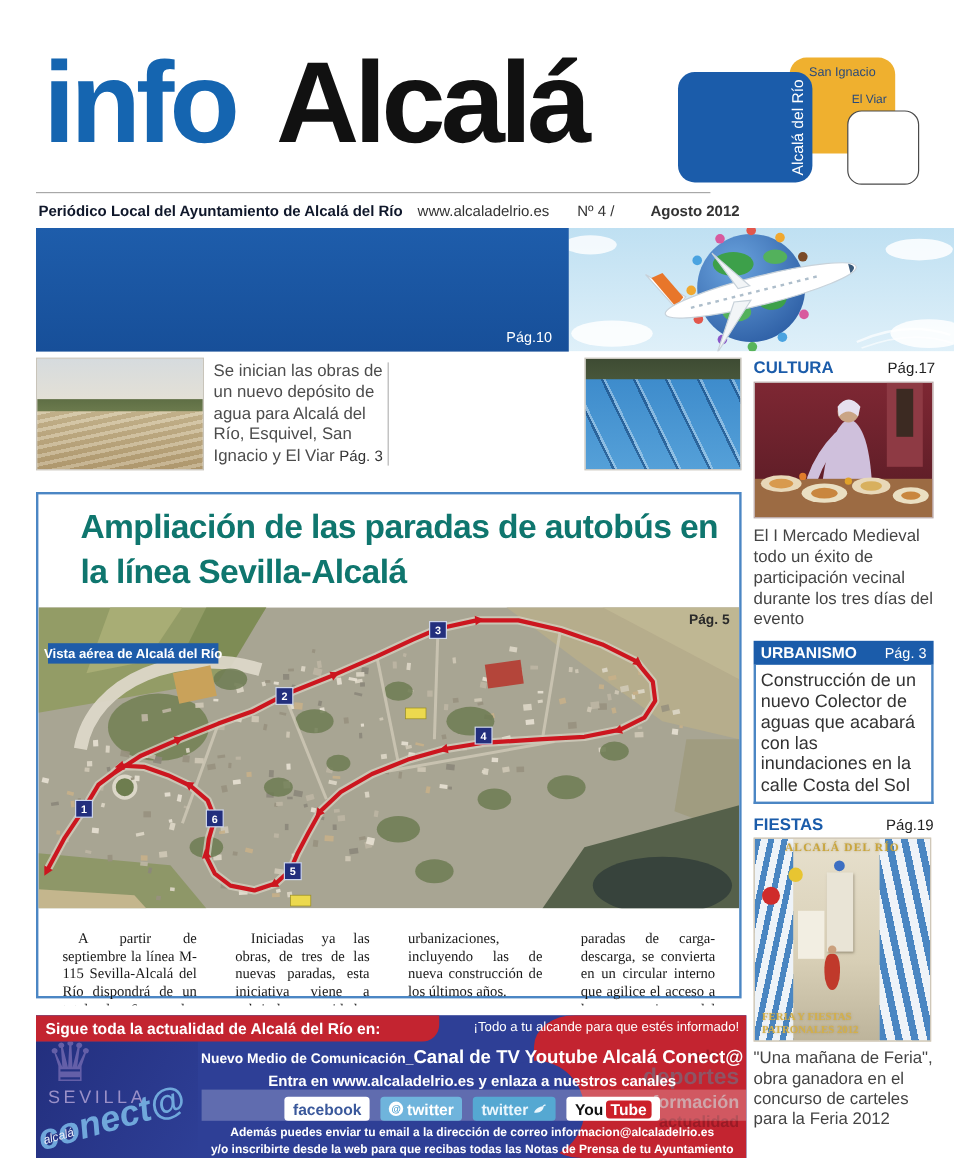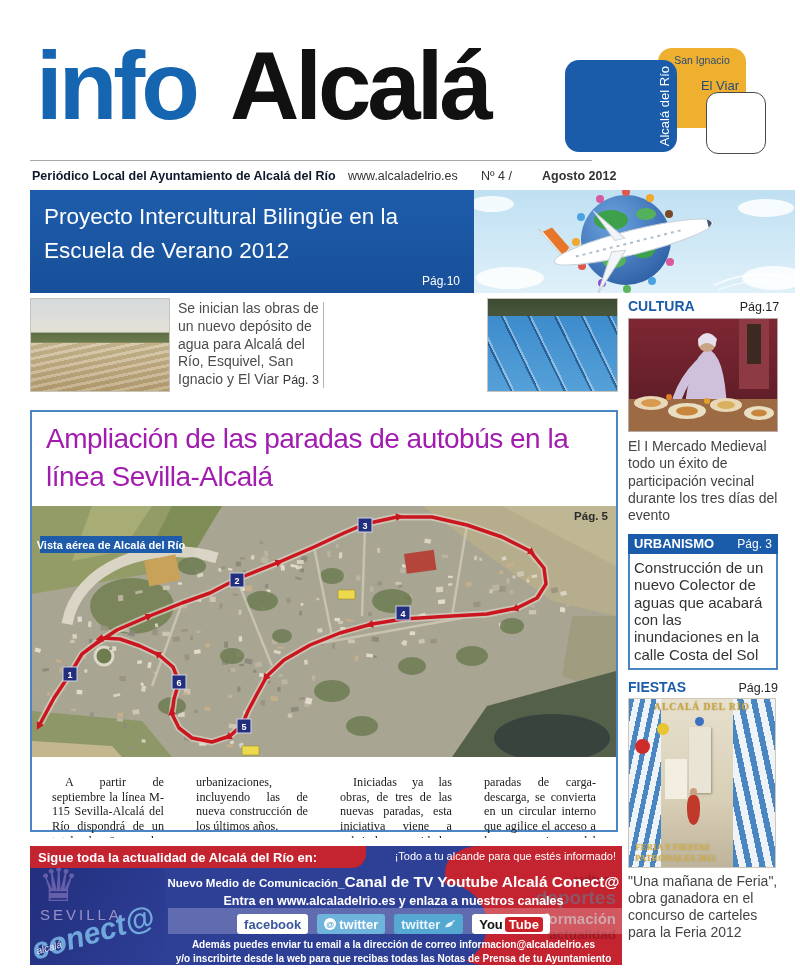--- a/index.html
+++ b/index.html
@@ -7,21 +7,21 @@
         font-family:"Liberation Sans",sans-serif;color:#222;}
   .abs{position:absolute;}
 
   
   .masthead-title{left:36px;top:38px;font-weight:bold;font-size:96px;line-height:1;letter-spacing:-4px;white-space:nowrap;}
   .masthead-title .t-info{color:#1565b0;margin-right:34px;}
   .masthead-title .t-alcala{color:#111;}
   .logo-yellow{left:658px;top:48px;width:88px;height:80px;background:#efb02f;border-radius:14px;z-index:3;}
   .logo-yellow .y-top{position:absolute;top:6px;left:0;width:100%;text-align:center;font-size:10.5px;color:#2a4a7a;}
   .logo-yellow .y-vert{position:absolute;left:4px;bottom:5px;writing-mode:vertical-rl;transform:rotate(180deg);font-size:10.5px;color:#2a4a7a;}
-  .logo-yellow .y-right{position:absolute;right:7px;top:30px;font-size:13px;color:#2a4a7a;}
+  .logo-yellow .y-right{position:absolute;right:7px;top:30px;font-size:10px;color:#2a4a7a;}
   .logo-blue{left:565px;top:60px;width:112px;height:92px;background:#1b5caa;border-radius:14px;z-index:4;
              display:flex;justify-content:flex-end;align-items:center;}
   .logo-blue span{writing-mode:vertical-rl;transform:rotate(180deg);color:#fff;font-size:13px;margin-right:5px;}
   .logo-white{left:706px;top:92px;width:58px;height:60px;background:#fff;border:1.5px solid #4a4a4a;border-radius:12px;z-index:5;}
   .meta-rule{left:30px;top:160px;width:562px;border-top:1px solid #a8a8a8;}
   .meta-row{top:169px;font-size:12.5px;}
   .m-sub{left:32px;color:#0f172a;font-weight:bold;}
   .m-web{left:348px;color:#333;}
   .m-issue{left:481px;color:#333;}
   .m-date{left:542px;color:#333;font-weight:bold;}
@@ -73,21 +73,21 @@
   .poster .ball-yel{position:absolute;left:28px;top:24px;width:12px;height:12px;border-radius:50%;background:#e8c531;}
   .poster .ball-blu{position:absolute;left:66px;top:18px;width:9px;height:9px;border-radius:50%;background:#3d6fc2;}
   .poster .dancer{position:absolute;left:58px;top:96px;width:13px;height:30px;background:#c0392b;border-radius:45% 45% 60% 60%;}
   .poster .dancer::before{content:"";position:absolute;left:3px;top:-7px;width:7px;height:7px;border-radius:50%;background:#caa07e;}
   .poster .p-sub{position:absolute;left:6px;bottom:3px;width:92px;font-family:"Liberation Serif",serif;
      font-weight:bold;font-size:9px;line-height:1.25;color:#d4b04a;text-shadow:0 0 2px rgba(120,90,20,.35);}
   .fiestas-cap{margin-top:5px;font-size:14px;line-height:1.2;color:#444;}
 
   
   .article-box{left:30px;top:410px;width:588px;height:422px;border:2px solid #4b86c4;box-sizing:border-box;background:#fff;}
-  .headline{height:86px;padding:8px 14px 0;font-size:28px;font-weight:normal;line-height:1.34;letter-spacing:-.5px;color:#a21caf;overflow:hidden;}
+  .headline{height:86px;padding:8px 14px 0;font-size:28px;font-weight:bold;line-height:1.34;letter-spacing:-.5px;color:#0f766e;overflow:hidden;margin-left:21px;}
   .map-wrap{width:584px;height:251px;overflow:hidden;}
   .columns{display:flex;gap:8px;padding:6px 8px 0;height:75px;overflow:hidden;}
   .columns .col{flex:1;font-family:"Liberation Serif",serif;font-size:12.2px;line-height:1.2;text-align:justify;color:#1a1a1a;}
   .columns p{margin:12px;}
   .columns p.ind{text-indent:13px;}
 
   
   .footer{left:30px;top:846px;width:592px;height:119px;background:#2e3f96;overflow:hidden;}
   .f-strip-left{position:absolute;left:0;top:0;width:336px;height:22px;background:#c32430;border-radius:0 0 14px 0;
      display:flex;align-items:center;padding-left:8px;box-sizing:border-box;color:#fff;font-weight:bold;font-size:13px;z-index:4;}
@@ -135,21 +135,20 @@
   </div>
   <div class="abs logo-white"></div>
 
   <div class="abs meta-rule"></div>
   <span class="abs meta-row m-sub">Periódico Local del Ayuntamiento de Alcalá del Río</span>
   <span class="abs meta-row m-web">www.alcaladelrio.es</span>
   <span class="abs meta-row m-issue">Nº 4 /</span>
   <span class="abs meta-row m-date">Agosto 2012</span>
 
   <div class="abs banner-blue">
-    <div class="bt">Proyecto Intercultural Bilingüe en la Escuela de Verano 2012</div>
     <div class="bp">Pág.10</div>
   </div>
   <div class="abs banner-illu">
     <svg width="321" height="103" viewBox="0 0 321 103">
       <defs>
         <linearGradient id="sky" x1="0" y1="0" x2="0" y2="1">
           <stop offset="0" stop-color="#bfe0f2"></stop>
             <stop offset="1" stop-color="#dff0f9"></stop>
         </linearGradient>
         <radialGradient id="globe" cx="0.35" cy="0.3" r="0.9">
@@ -539,25 +538,25 @@
           <rect x="8" y="30" width="142" height="17" fill="#1e5ca9"></rect>
           <text x="79" y="42.5" text-anchor="middle" font-size="11" font-weight="bold" fill="#ffffff" font-family="Liberation Sans, sans-serif">Vista aérea de Alcalá del Río</text>
           <text x="576" y="14" text-anchor="end" font-size="11.5" font-weight="bold" fill="#2a2a2a" font-family="Liberation Sans, sans-serif">Pág. 5</text>
         </svg>
     </div>
     <div class="columns" id="article-columns">
         <div class="col">
           <p class="ind">A partir de septiembre la línea M-115 Sevilla-Alcalá del Río dispondrá de un total de 6 paradas dentro del municipio.</p>
         </div>
         <div class="col">
+          <p class="ind">Iniciadas ya las obras, de tres de las nuevas paradas, esta iniciativa viene a cubrir las necesidades de las diferentes barriadas y</p>
+        </div>
+        <div class="col">
           <p>urbanizaciones, incluyendo las de nueva construcción de los últimos años.</p>
           <p class="ind">El nuevo recorrido logra que el autobús, con</p>
-        </div>
-        <div class="col">
-          <p class="ind">Iniciadas ya las obras, de tres de las nuevas paradas, esta iniciativa viene a cubrir las necesidades de las diferentes barriadas y</p>
         </div>
         <div class="col">
           <p>paradas de carga-descarga, se convierta en un circular interno que agilice el acceso a los usuarios del transporte público por carretera.</p>
         </div>
       </div>
   </div>
 
   <div class="abs footer">
     <div class="f-band">
       <div class="bulge"></div>

